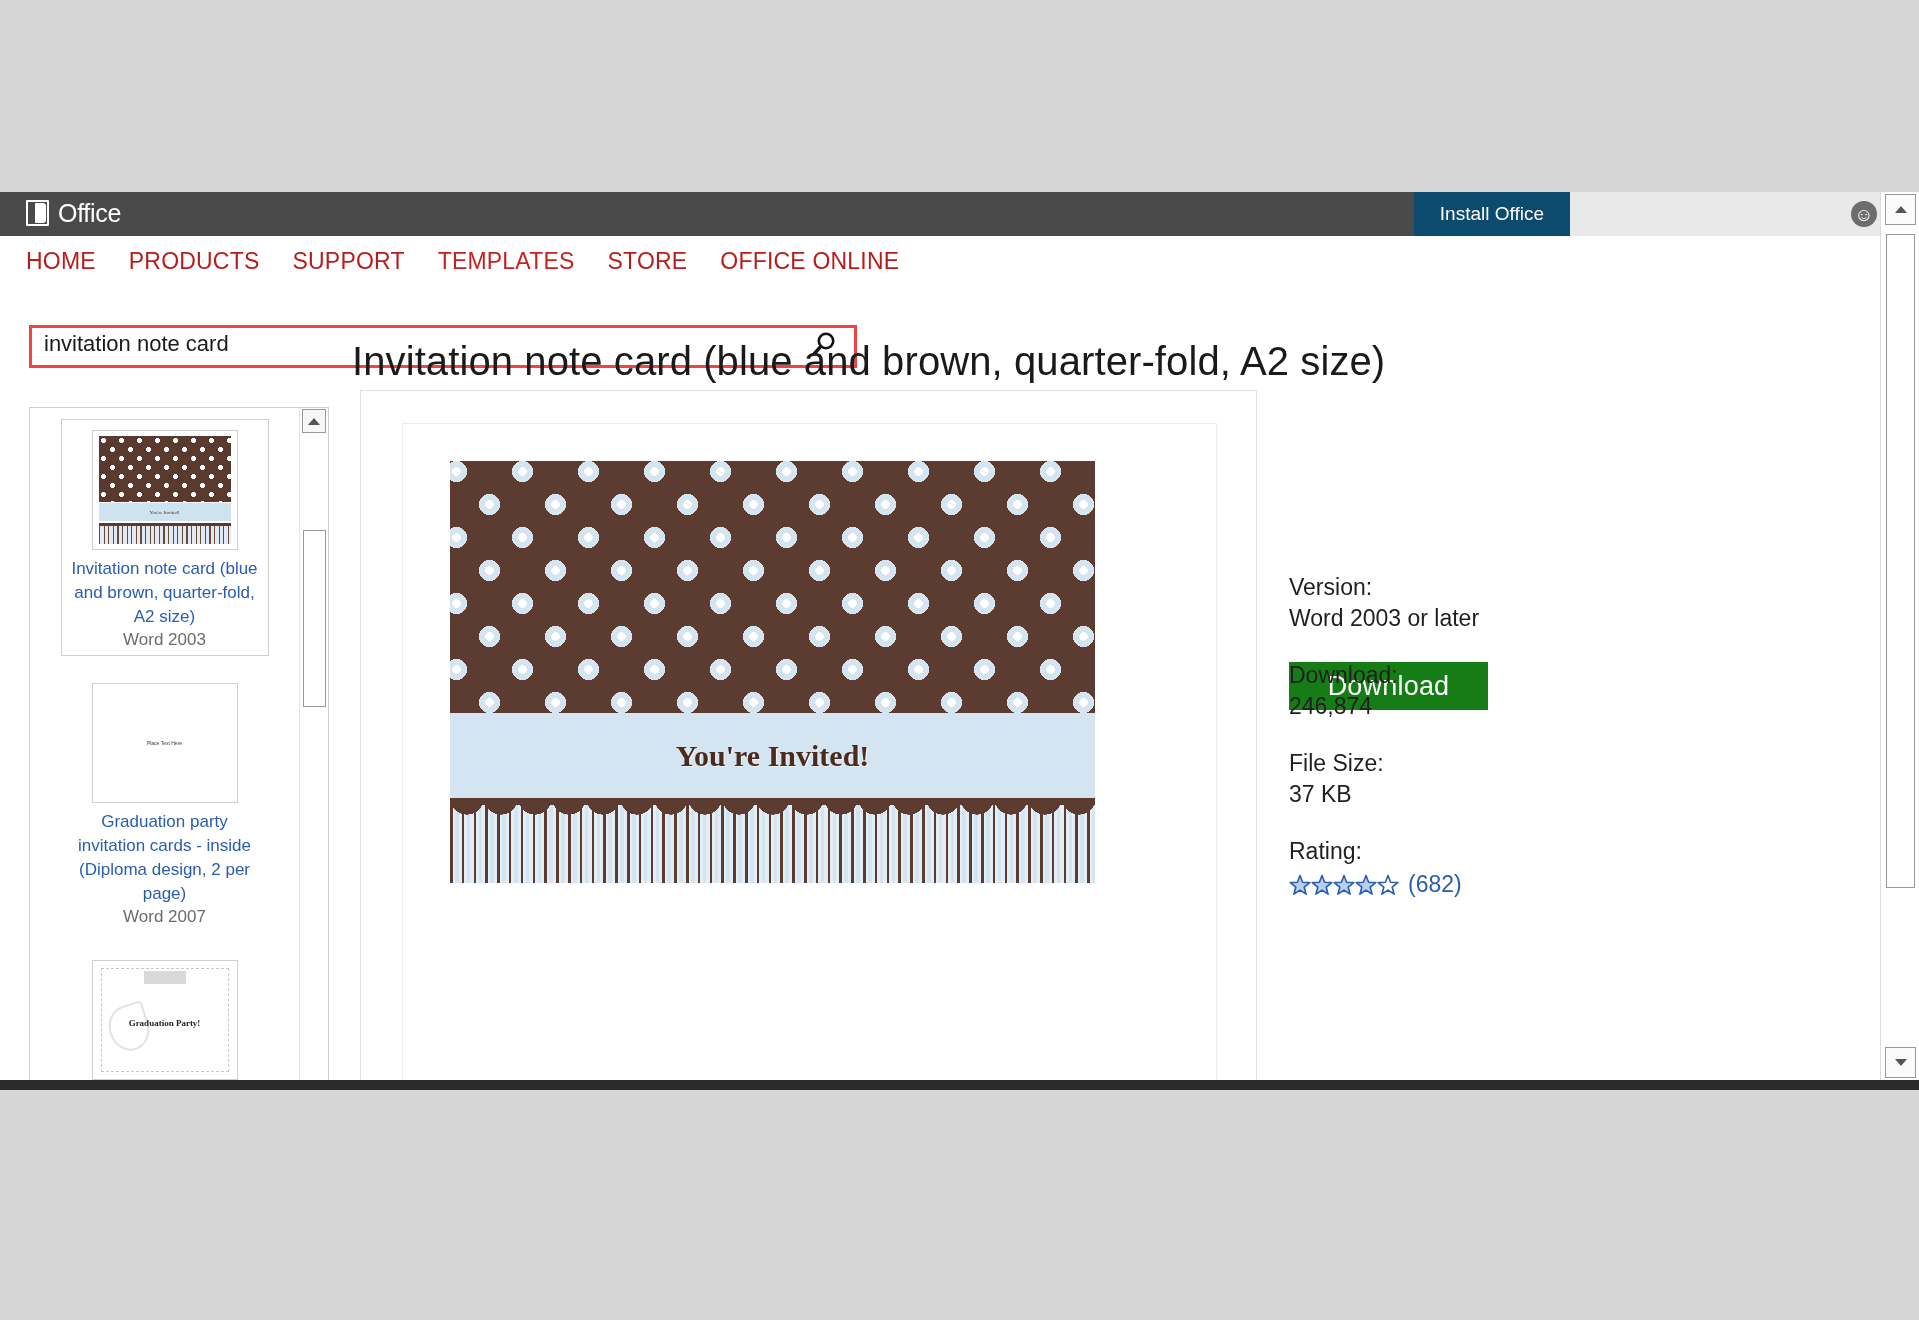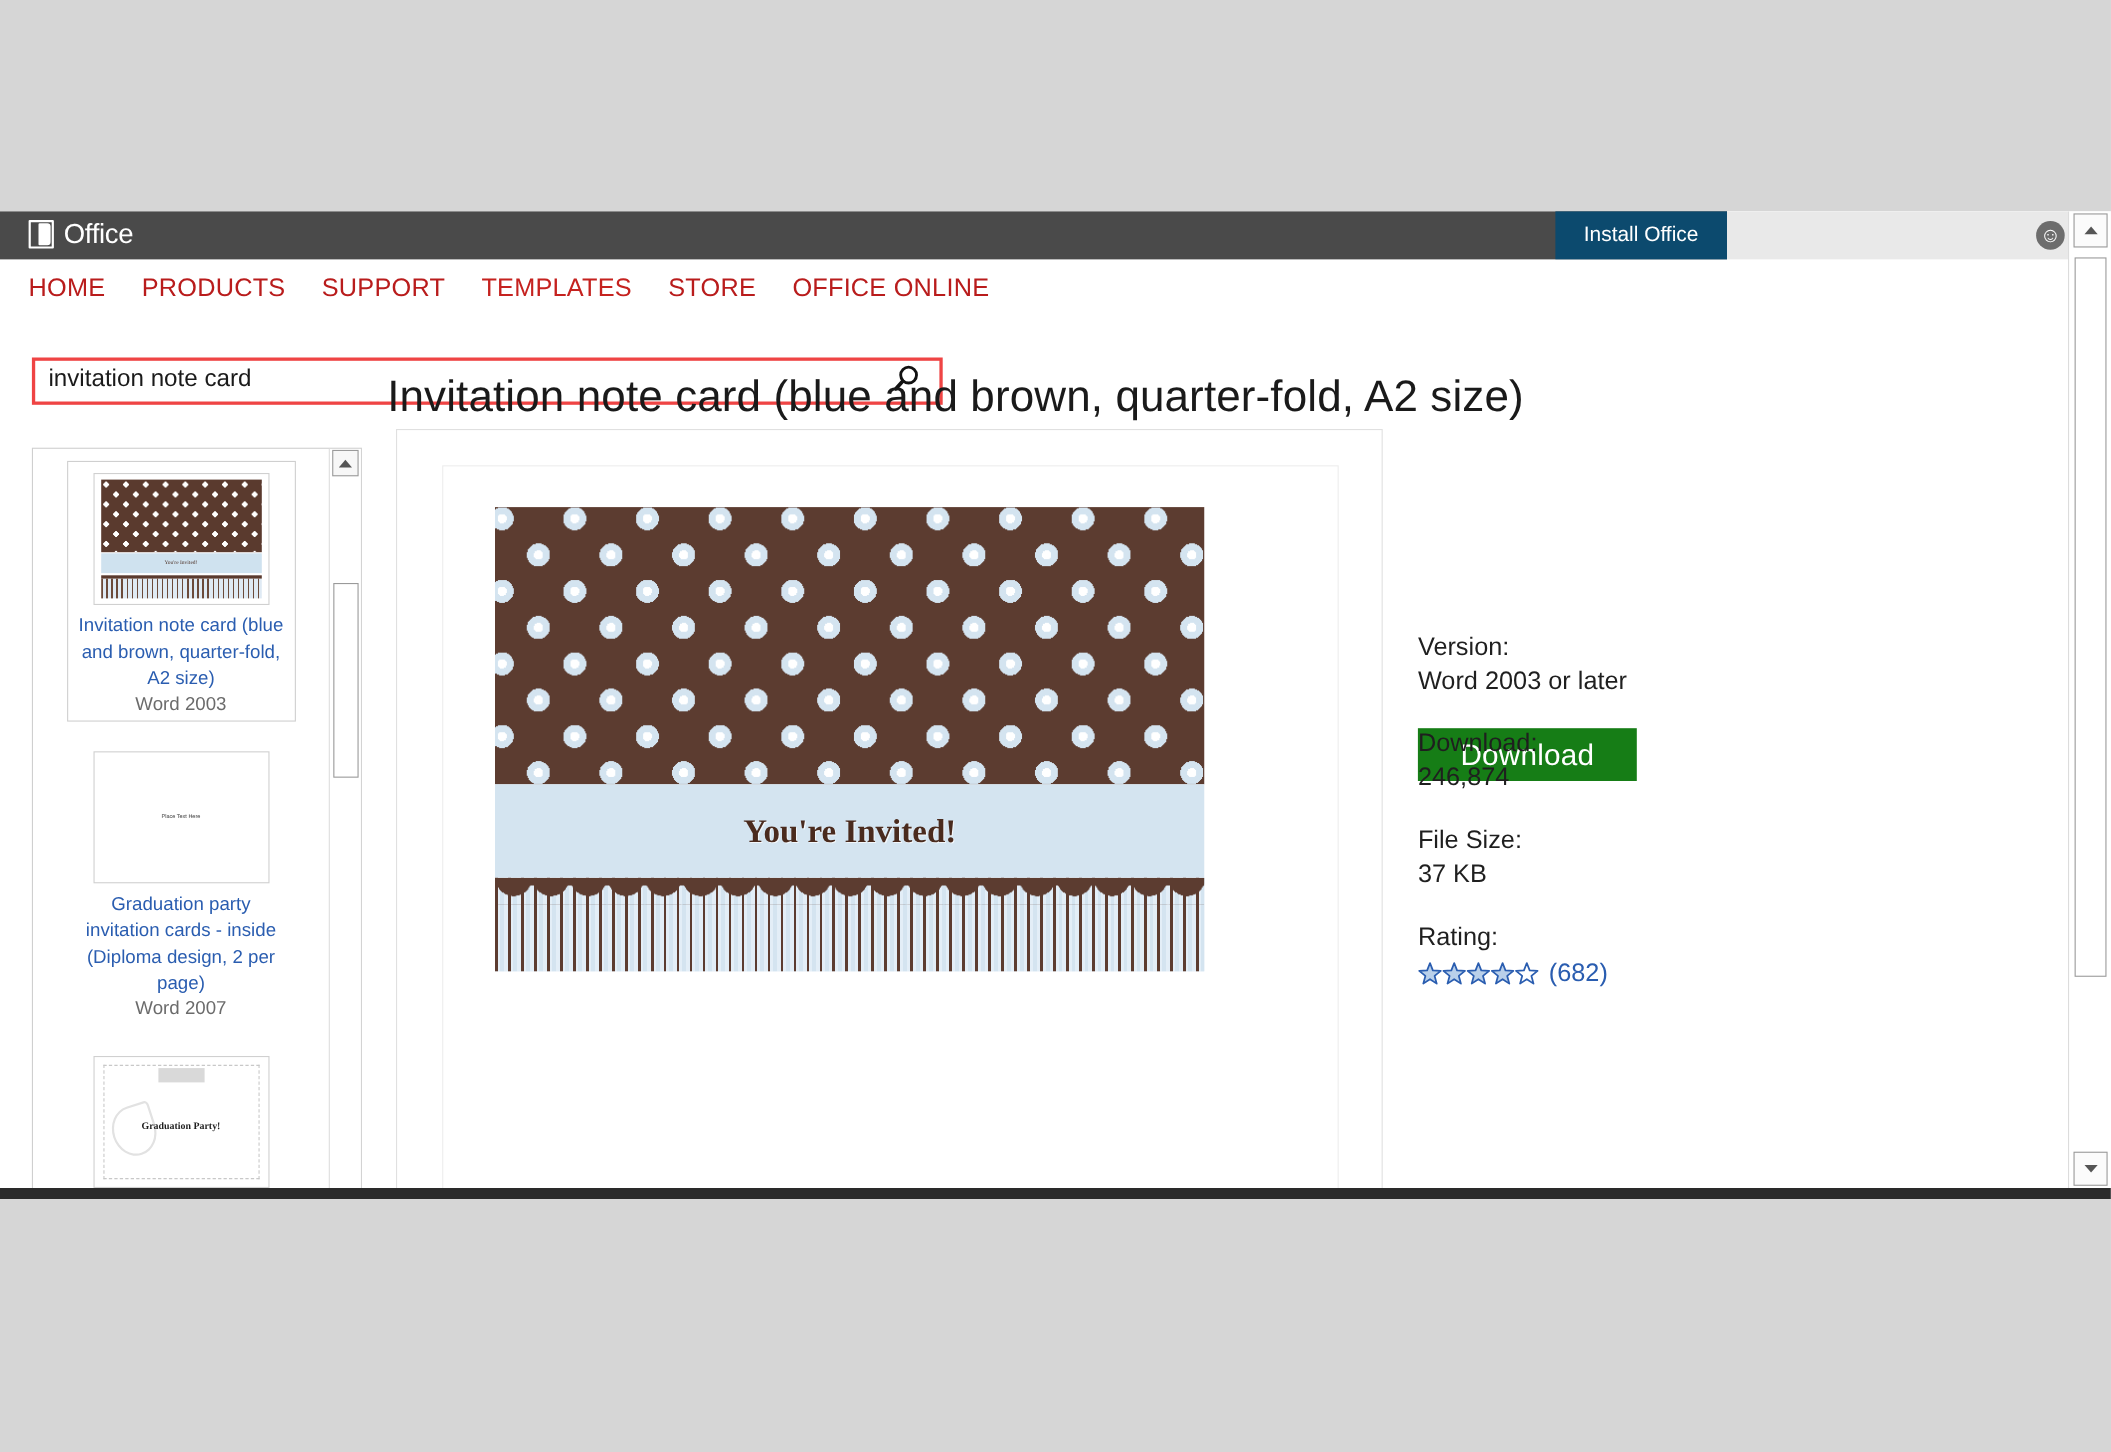--- a/index.html
+++ b/index.html
@@ -129,21 +129,21 @@
   }
   .thumb-card {
     width: 208px; margin: 0 auto 16px auto;
     border: 1px solid #cfcfcf;
     padding: 7px 5px 4px 5px;
     background: #fff;
     text-align: center;
   }
   .thumb-card.plain { border-color: #cfcfcf; }
   .thumb-img {
-    width: 160px; height: 120px; margin: 3px auto;
+    width: 146px; height: 120px; margin: 3px auto;
     border: 1px solid #d0d0d0; background: #ffffff;
     position: relative; overflow: hidden;
   }
   .thumb-label {
     color: #2a5db0; font-size: 17px; line-height: 24px;
     margin-top: 7px; padding: 0 4px;
   }
   .thumb-version {
     color: #6b6b6b; font-size: 17px; line-height: 22px;
   }

